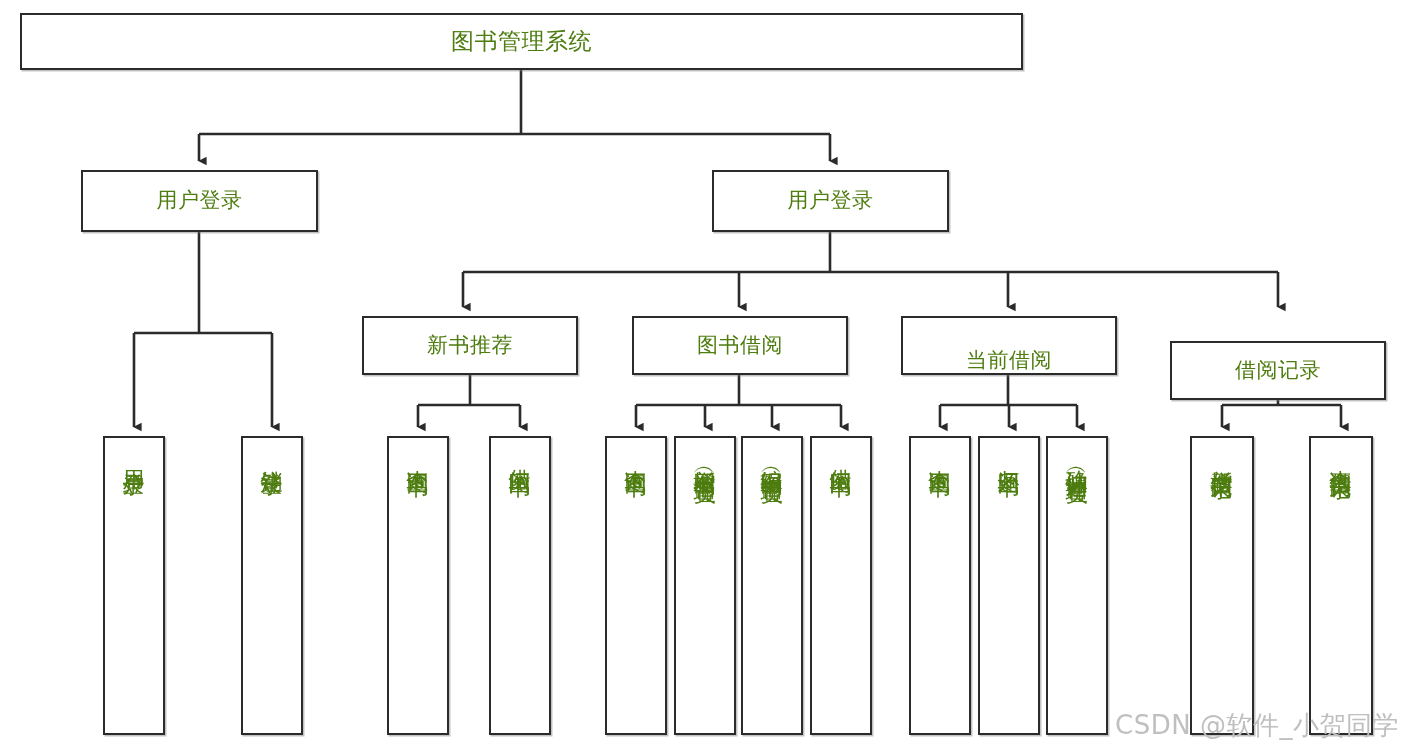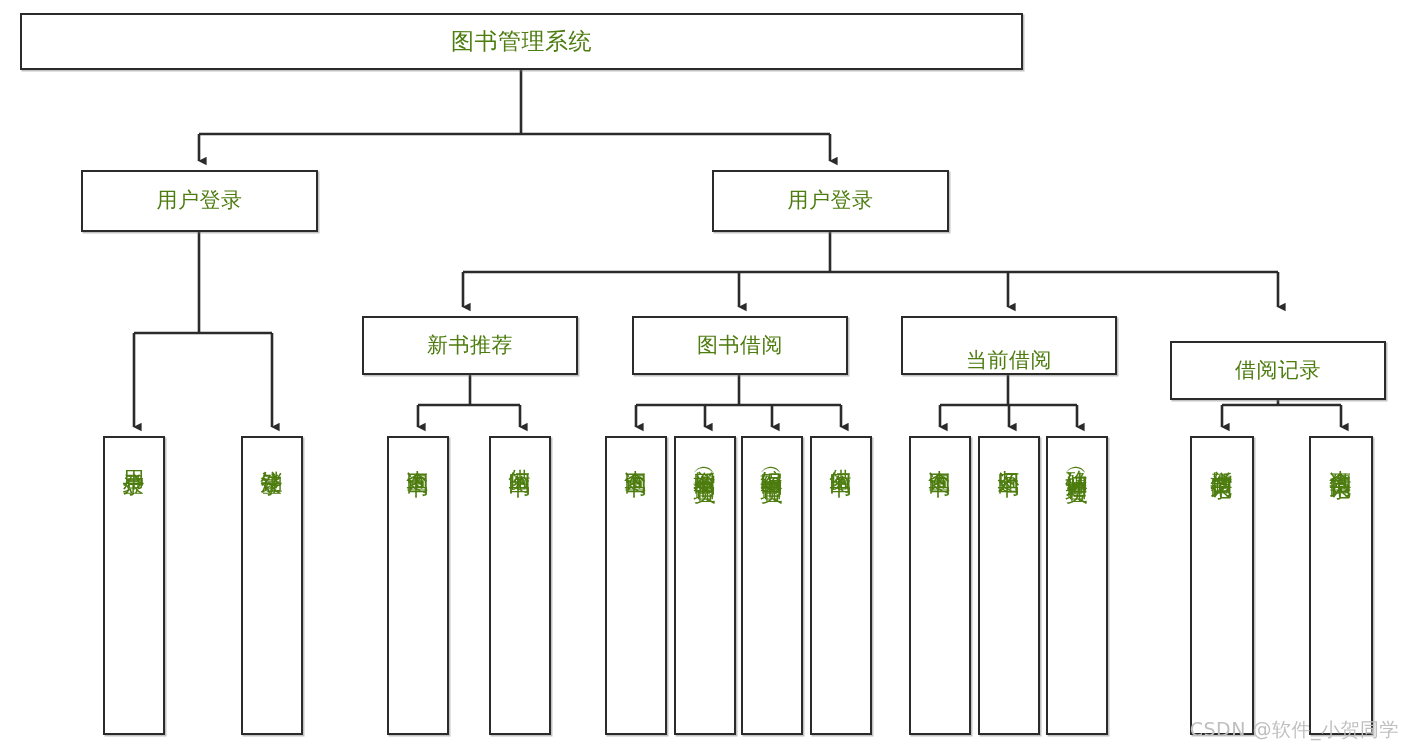--- a/index.html
+++ b/index.html
@@ -62,21 +62,21 @@
     max-height: 270px;
   }
   .node.root .node-label {
     font-size: 23px;
   }
   #watermark {
     position: absolute;
     right: 6px;
     bottom: 4px;
     color: #bfbfbf;
-    font-size: 19px;
+    font-size: 26px;
     letter-spacing: 0.5px;
     white-space: nowrap;
     user-select: none;
   }
 </style>
 </head>
 <body>
 
 <div id="diagram-root">
 

